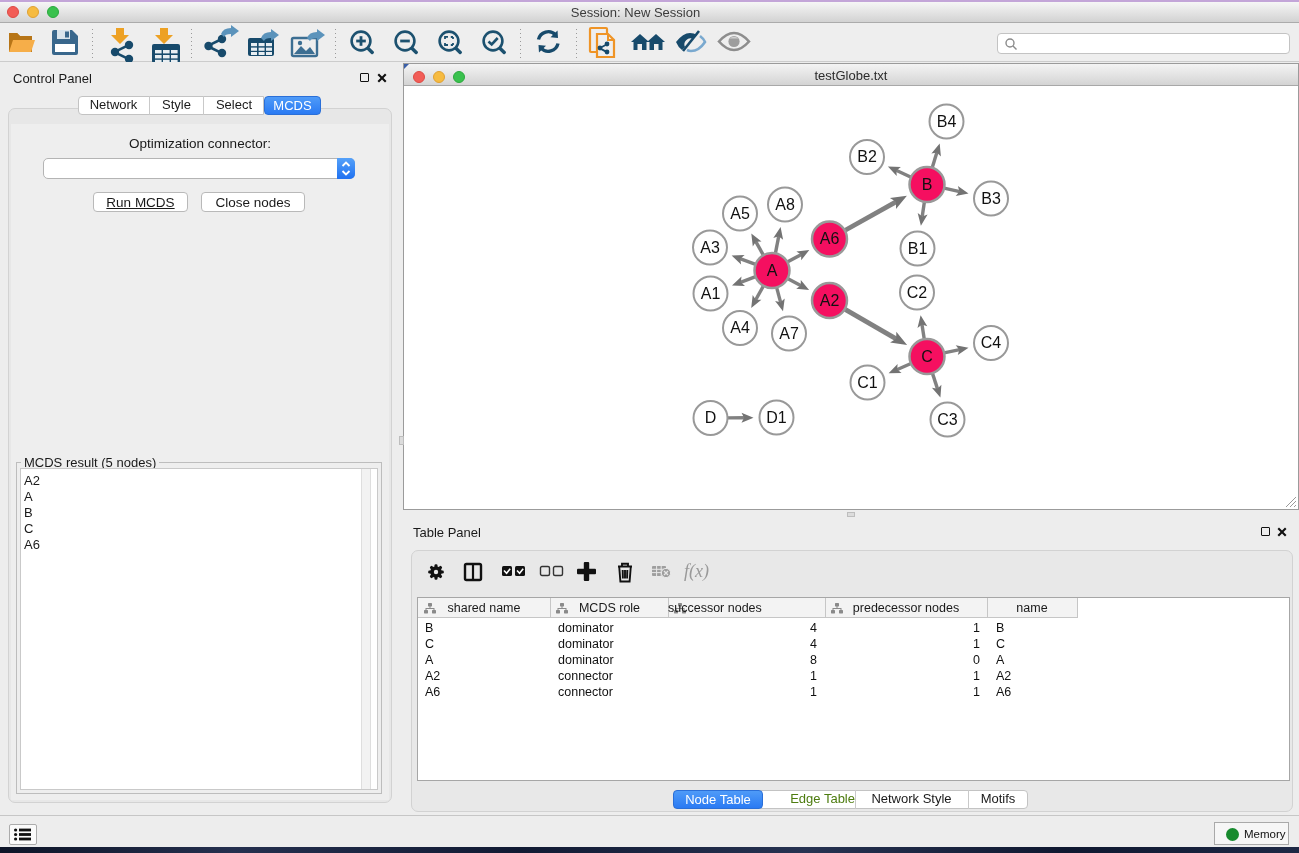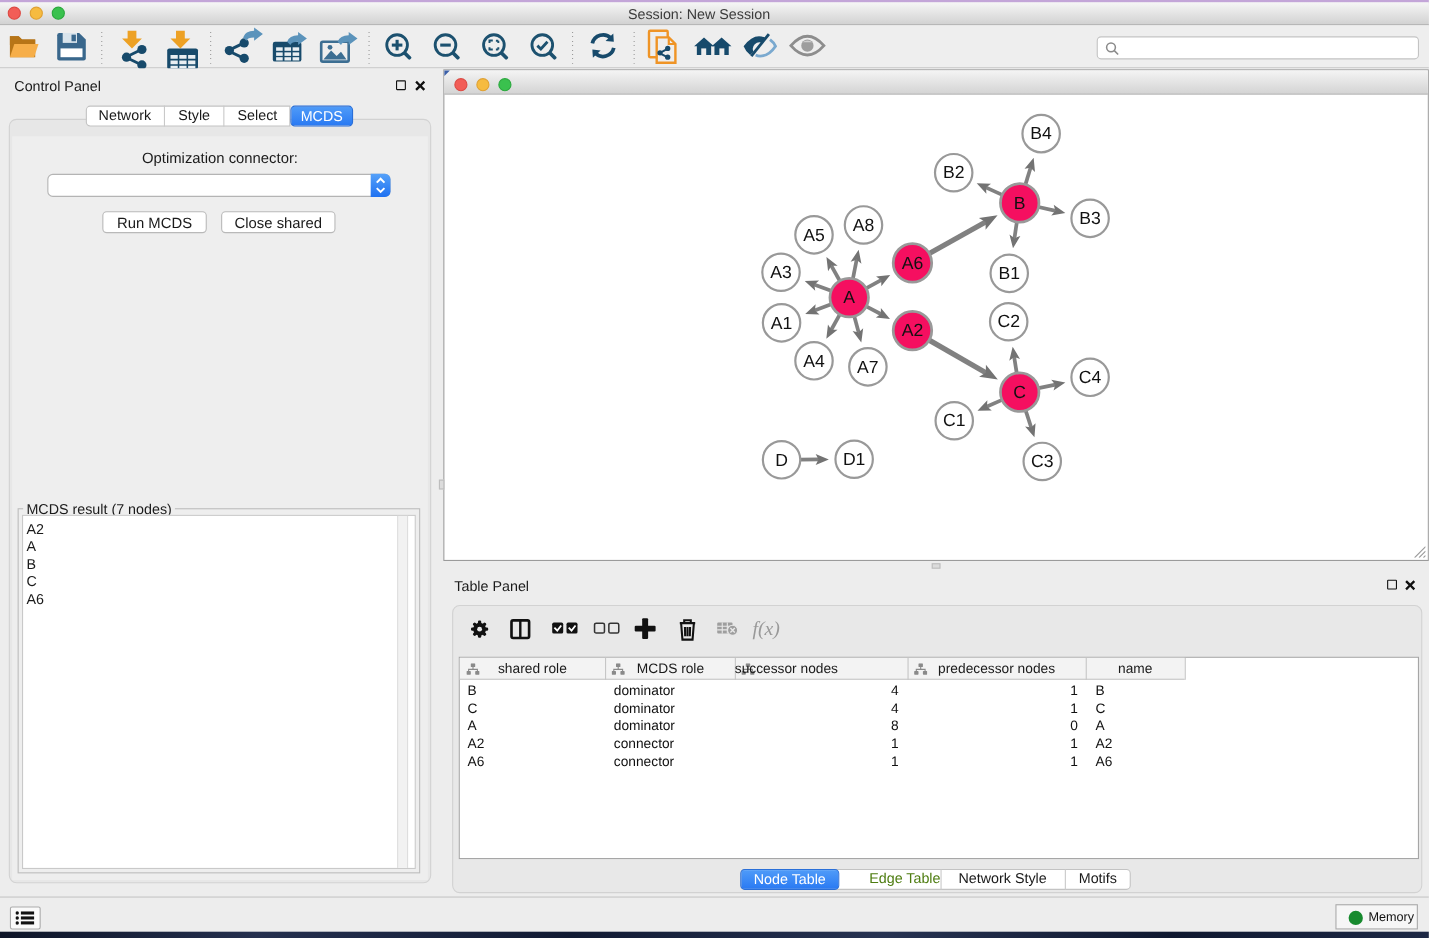--- a/index.html
+++ b/index.html
@@ -200,25 +200,25 @@
 
 <div class="abs" style="left:43px;top:158px;width:312px;height:21px;background:#fff;border:1px solid #b4b4b4;border-radius:5px;">
   <div style="position:absolute;right:-1px;top:-1px;width:18px;height:21px;background:linear-gradient(#55a1f9,#1f71f1);border-radius:0 5px 5px 0;">
     <svg width="18" height="21" viewBox="0 0 18 21">
       <path d="M5.5 8 L9 4.5 12.5 8" fill="none" stroke="#fff" stroke-width="1.8"></path>
       <path d="M5.5 13 L9 16.5 12.5 13" fill="none" stroke="#fff" stroke-width="1.8"></path>
     </svg>
   </div>
 </div>
 
-<div class="abs" style="left:93px;top:192px;width:95px;height:20px;background:#fff;border:1px solid #b9b9b9;border-radius:4px;line-height:19px;text-align:center;font-size:13.5px;color:#1a1a1a;">Run MCDS</div>
-<div class="abs" style="left:201px;top:192px;width:104px;height:20px;background:#fff;border:1px solid #b9b9b9;border-radius:4px;line-height:19px;text-align:center;font-size:13.5px;color:#1a1a1a;">Close shared</div>
+<div class="abs" style="left:93px;top:192px;width:95px;height:20px;background:#fff;border:1px solid #b9b9b9;border-radius:4px;line-height:19px;text-align:center;font-size:13.5px;color:#1a1a1a;text-decoration:underline;">Run MCDS</div>
+<div class="abs" style="left:201px;top:192px;width:104px;height:20px;background:#fff;border:1px solid #b9b9b9;border-radius:4px;line-height:19px;text-align:center;font-size:13.5px;color:#1a1a1a;">Close nodes</div>
 
 <div class="abs" style="left:16px;top:462px;width:366px;height:332px;border:1px solid #bdbdbd;"></div>
-<div class="abs" style="left:21px;top:455px;background:#eeeeee;padding:0 3px;font-size:13px;color:#1a1a1a;">MCDS result (7 nodes)</div>
+<div class="abs" style="left:21px;top:455px;background:#eeeeee;padding:0 3px;font-size:13px;color:#1a1a1a;">MCDS result (5 nodes)</div>
 <div class="abs" style="left:20px;top:468px;width:358px;height:322px;background:#fff;border:1px solid #c9c9c9;font-size:13px;color:#1a1a1a;line-height:16px;padding:4px 0 0 3px;">A2<br>A<br>B<br>C<br>A6</div>
 <div class="abs" style="left:361px;top:469px;width:10px;height:320px;background:#f2f2f2;border-left:1px solid #dedede;border-right:1px solid #dedede;"></div>
 
 <div class="abs" style="left:0;top:815px;width:1299px;height:32px;background:#ededed;border-top:1px solid #c6c6c6;"></div>
 <div class="abs" style="left:9px;top:824px;width:28px;height:21px;background:#fafafa;border:1px solid #ababab;border-radius:2px;">
   <svg width="18" height="13" style="position:absolute;left:4px;top:3px;" viewBox="0 0 18 13" fill="#111">
     <circle cx="1.6" cy="2" r="1.6"></circle>
       <rect x="5" y="0.6" width="12" height="2.8"></rect>
     <circle cx="1.6" cy="6.5" r="1.6"></circle>
       <rect x="5" y="5.1" width="12" height="2.8"></rect>
@@ -231,20 +231,21 @@
   <div style="position:absolute;left:29px;top:5px;font-size:11.5px;color:#111;">Memory</div>
 </div>
 <div class="abs" style="left:0;top:847px;width:1299px;height:6px;background:linear-gradient(90deg,#0d1427,#25304f 18%,#111a33 40%,#273352 62%,#0f1830 82%,#1d2845);"></div>
 
 <div class="abs" style="left:403px;top:63px;width:896px;height:447px;border:1px solid #9b9b9b;background:#fff;">
   <div style="position:absolute;left:0;top:0;width:894px;height:22px;background:linear-gradient(#f4f4f4,#d4d4d4);border-bottom:1px solid #a8a8a8;"></div>
   <div style="position:absolute;left:0;top:0;width:0;height:0;border-left:5px solid #3a5fa8;border-bottom:5px solid transparent;"></div>
   <div class="tl" style="left:9px;top:6.5px;background:#f25d57;border:0.5px solid #dd4a44;"></div>
   <div class="tl" style="left:28.5px;top:6.5px;background:#f6bb40;border:0.5px solid #e0a132;"></div>
   <div class="tl" style="left:49px;top:6.5px;background:#3ac14e;border:0.5px solid #2aa93d;"></div>
+  <div style="position:absolute;left:0;top:4px;width:894px;text-align:center;font-size:13px;color:#2c2c2c;">testGlobe.txt</div>
   <svg style="position:absolute;left:0;top:22px;" width="894" height="424" viewBox="0 0 894 424">
 <line x1="359.4" y1="169.2" x2="351.7" y2="155.4" stroke="#818181" stroke-width="3.4"></line>
       <polygon points="347.3,147.6 357.5,155.6 351.8,155.7 348.8,160.5" fill="#737373"></polygon>
 <line x1="371.4" y1="167.3" x2="374.8" y2="149.9" stroke="#818181" stroke-width="3.4"></line>
       <polygon points="376.6,141.1 379.1,153.8 374.7,150.2 369.3,151.9" fill="#737373"></polygon>
 <line x1="351.6" y1="178.4" x2="336.0" y2="172.6" stroke="#818181" stroke-width="3.4"></line>
       <polygon points="327.6,169.5 340.6,169.0 336.3,172.8 337.1,178.4" fill="#737373"></polygon>
 <line x1="351.6" y1="190.6" x2="336.5" y2="196.3" stroke="#818181" stroke-width="3.4"></line>
       <polygon points="328.0,199.4 337.5,190.6 336.8,196.2 341.0,199.9" fill="#737373"></polygon>
 <line x1="359.5" y1="199.8" x2="351.6" y2="214.0" stroke="#818181" stroke-width="3.4"></line>
@@ -399,21 +400,21 @@
 <div class="abs" style="left:417px;top:597px;width:873px;height:184px;background:#fff;border:1px solid #a6a6a6;"></div>
 <div class="abs" style="left:418px;top:598px;width:659px;height:20px;background:#f3f3f3;border-bottom:1px solid #c6c6c6;"></div>
 <svg style="position:absolute;left:424px;top:603px;" width="12" height="11" viewBox="0 0 12 11">
     <g fill="#8a8a8a">
       <rect x="4" y="0" width="4" height="3.4" rx="0.6"></rect>
       <rect x="0" y="7" width="4" height="3.4" rx="0.6"></rect>
       <rect x="8" y="7" width="4" height="3.4" rx="0.6"></rect>
       <path d="M5.5 3 v2 h-4 v2.5 h1 v-1.5 h7 v1.5 h1 v-2.5 h-4 v-2 z"></path>
     </g>
   </svg>
-<div class="abs" style="left:418px;top:601px;width:132px;text-align:center;font-size:12.5px;color:#1a1a1a;">shared role</div>
+<div class="abs" style="left:418px;top:601px;width:132px;text-align:center;font-size:12.5px;color:#1a1a1a;">shared name</div>
 <div class="abs" style="left:550px;top:598px;width:1px;height:20px;background:#c6c6c6;"></div>
 <svg style="position:absolute;left:556px;top:603px;" width="12" height="11" viewBox="0 0 12 11">
     <g fill="#8a8a8a">
       <rect x="4" y="0" width="4" height="3.4" rx="0.6"></rect>
       <rect x="0" y="7" width="4" height="3.4" rx="0.6"></rect>
       <rect x="8" y="7" width="4" height="3.4" rx="0.6"></rect>
       <path d="M5.5 3 v2 h-4 v2.5 h1 v-1.5 h7 v1.5 h1 v-2.5 h-4 v-2 z"></path>
     </g>
   </svg>
 <div class="abs" style="left:550px;top:601px;width:119px;text-align:center;font-size:12.5px;color:#1a1a1a;">MCDS role</div>

